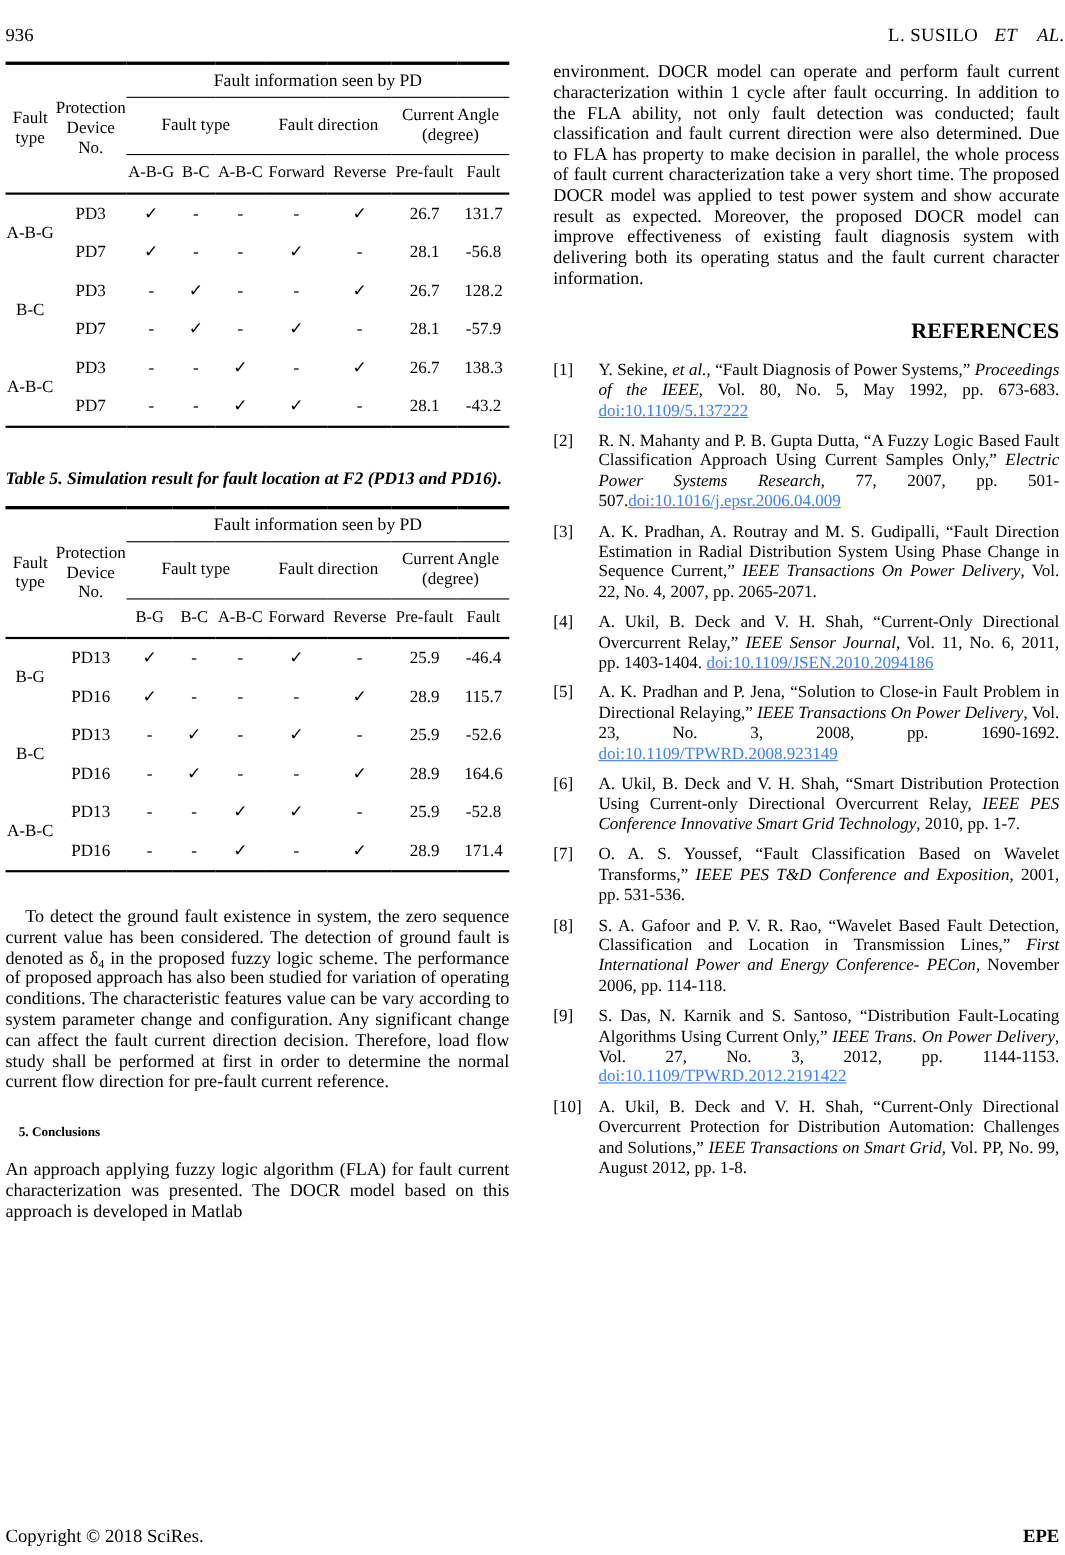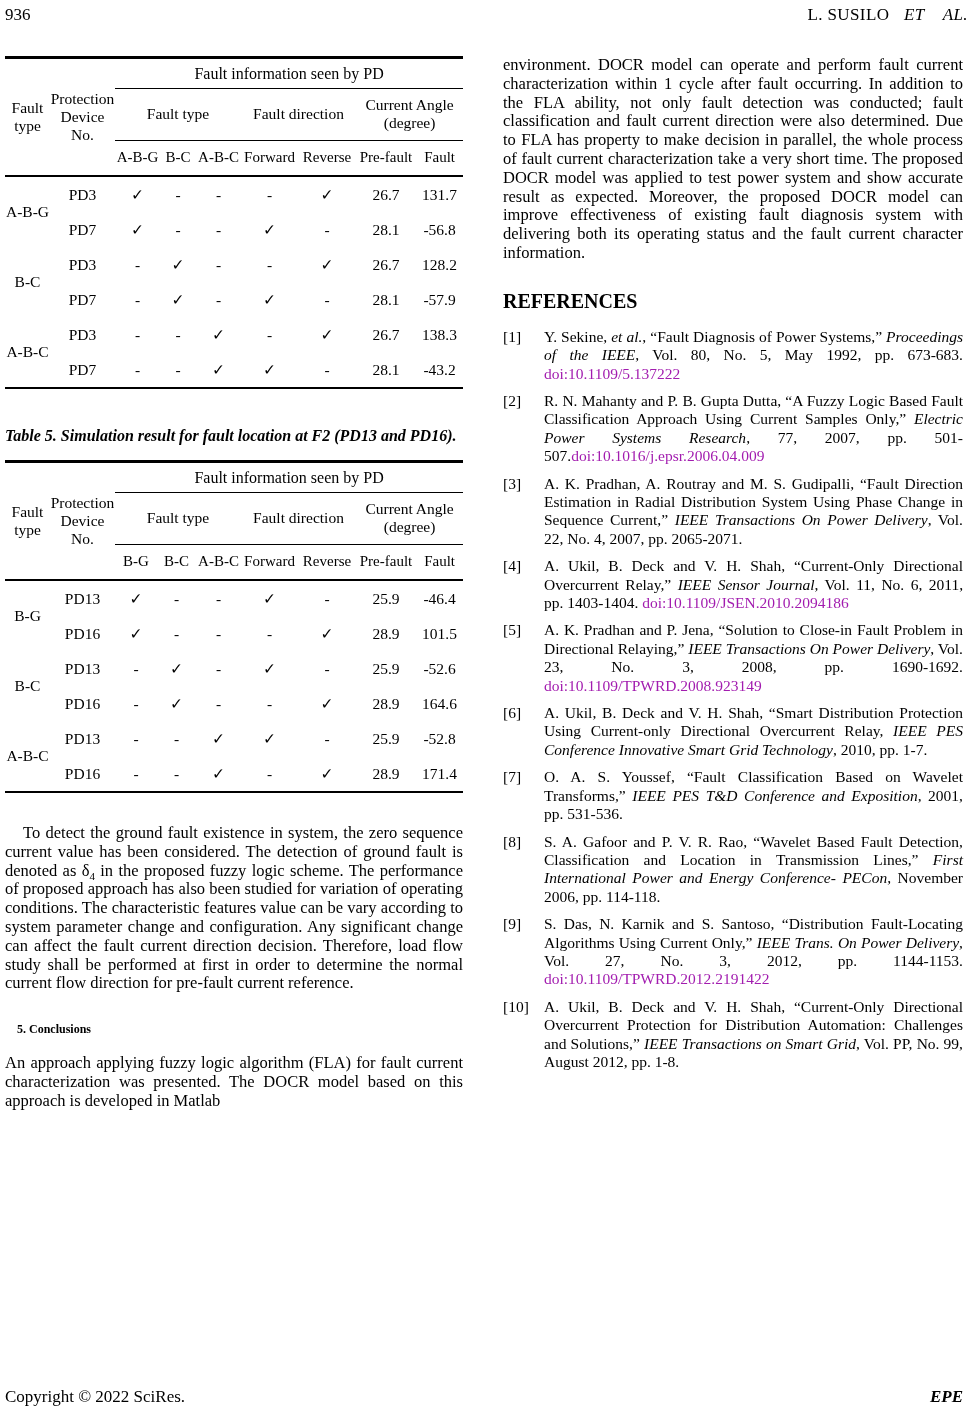--- a/index.html
+++ b/index.html
@@ -2,21 +2,21 @@
 <html><head>
 <meta charset="utf-8">
 <style>
   html,body{margin:0;padding:0;}
   body{
     width:968px;height:1414px;position:relative;overflow:hidden;
     background:#ffffff;color:#000000;
     font-family:"Liberation Serif", serif;
   }
   
-  .page-header{position:absolute;top:5px;left:0;right:0;height:24px;font-size:17px;}
+  .page-header{position:absolute;top:22px;left:0;right:0;height:24px;font-size:17px;}
   .page-number{position:absolute;left:5px;top:0;}
   .running-title{text-align:right;letter-spacing:.4px;}
   .running-title i{word-spacing:14px;padding-left:10px;}
   
   .content{display:flex;padding:56px 5px 0 5px;}
   .col-left{width:458px;margin-right:40px;flex:none;}
   .col-right{width:460px;flex:none;}
   
   .caption{font-weight:bold;font-size:16px;line-height:19px;text-align:justify;margin:0 0 15px 0;}
   .body-para{font-size:16.5px;line-height:18.8px;text-align:justify;margin:0;}
@@ -30,29 +30,29 @@
   th.corner{border-bottom:2px solid #000;font-size:15.5px;line-height:18px;}
   tr.info-row th.info{border-bottom:1.5px solid #000;padding:6px 0 5px 0;font-size:16px;}
   tr.group-row th{border-bottom:1.5px solid #000;padding:7px 0 8px 0;font-size:15.5px;line-height:18px;}
   tr.sub-row th{border-bottom:2px solid #000;padding:8px 0 9px 0;font-size:15px;}
   tbody td{height:35px;font-size:15.5px;}
   td.group-label{font-size:15.5px;}
   .mt-table5{margin-top:37px;font-style:italic;}
   .mt-para{margin-top:31px;}
   .mt-concl-para{margin-top:0;}
   
-  .ref-heading{font-size:20px;font-weight:bold;text-align:left;margin:27px 0 15px 0;}
+  .ref-heading{font-size:20px;font-weight:bold;text-align:right;margin:27px 0 15px 0;}
   .ref-list{list-style:none;margin:0;padding:0;font-size:15.5px;line-height:18.4px;}
   .ref-item{display:flex;margin-bottom:9px;}
   .ref-id{width:41px;flex:none;}
   .ref-text{flex:1;text-align:justify;}
-  .seg-link{color:#a21caf;cursor:pointer;}
+  .seg-link{color:#3b82f6;text-decoration:underline;cursor:pointer;}
   
   .page-footer{position:absolute;left:5px;right:5px;bottom:7px;display:flex;justify-content:space-between;font-size:17px;}
-  .journal-abbr{font-weight:bold;font-style:italic;text-align:right;}
+  .journal-abbr{font-weight:bold;text-align:right;}
 </style>
 </head>
 <body>
 
 <div class="page-header">
   <span class="page-number">936</span>
   <div class="running-title">L. SUSILO <i>ET AL.</i></div>
 </div>
 
 <div class="content">
@@ -208,21 +208,21 @@
           <td>-46.4</td>
         </tr>
         <tr>
           <td>PD16</td>
           <td>✓</td>
           <td>-</td>
           <td>-</td>
           <td>-</td>
           <td>✓</td>
           <td>28.9</td>
-          <td>101.5</td>
+          <td>115.7</td>
         </tr>
         <tr>
           <td rowspan="2" class="group-label">B-C</td>
           <td>PD13</td>
           <td>-</td>
           <td>✓</td>
           <td>-</td>
           <td>✓</td>
           <td>-</td>
           <td>25.9</td>
@@ -316,15 +316,15 @@
       <li class="ref-item">
         <span class="ref-id">[10]</span>
         <span class="ref-text">A. Ukil, B. Deck and V. H. Shah, “Current-Only Directional Overcurrent Protection for Distribution Automation: Challenges and Solutions,” <i>IEEE Transactions on Smart Grid</i>, Vol. PP, No. 99, August 2012, pp. 1-8.</span>
       </li>
     </ol>
 
   </div>
 </div>
 
 <div class="page-footer">
-  <span>Copyright © 2022 SciRes.</span>
+  <span>Copyright © 2018 SciRes.</span>
   <span class="journal-abbr">EPE</span>
 </div>
 
 </body></html>

